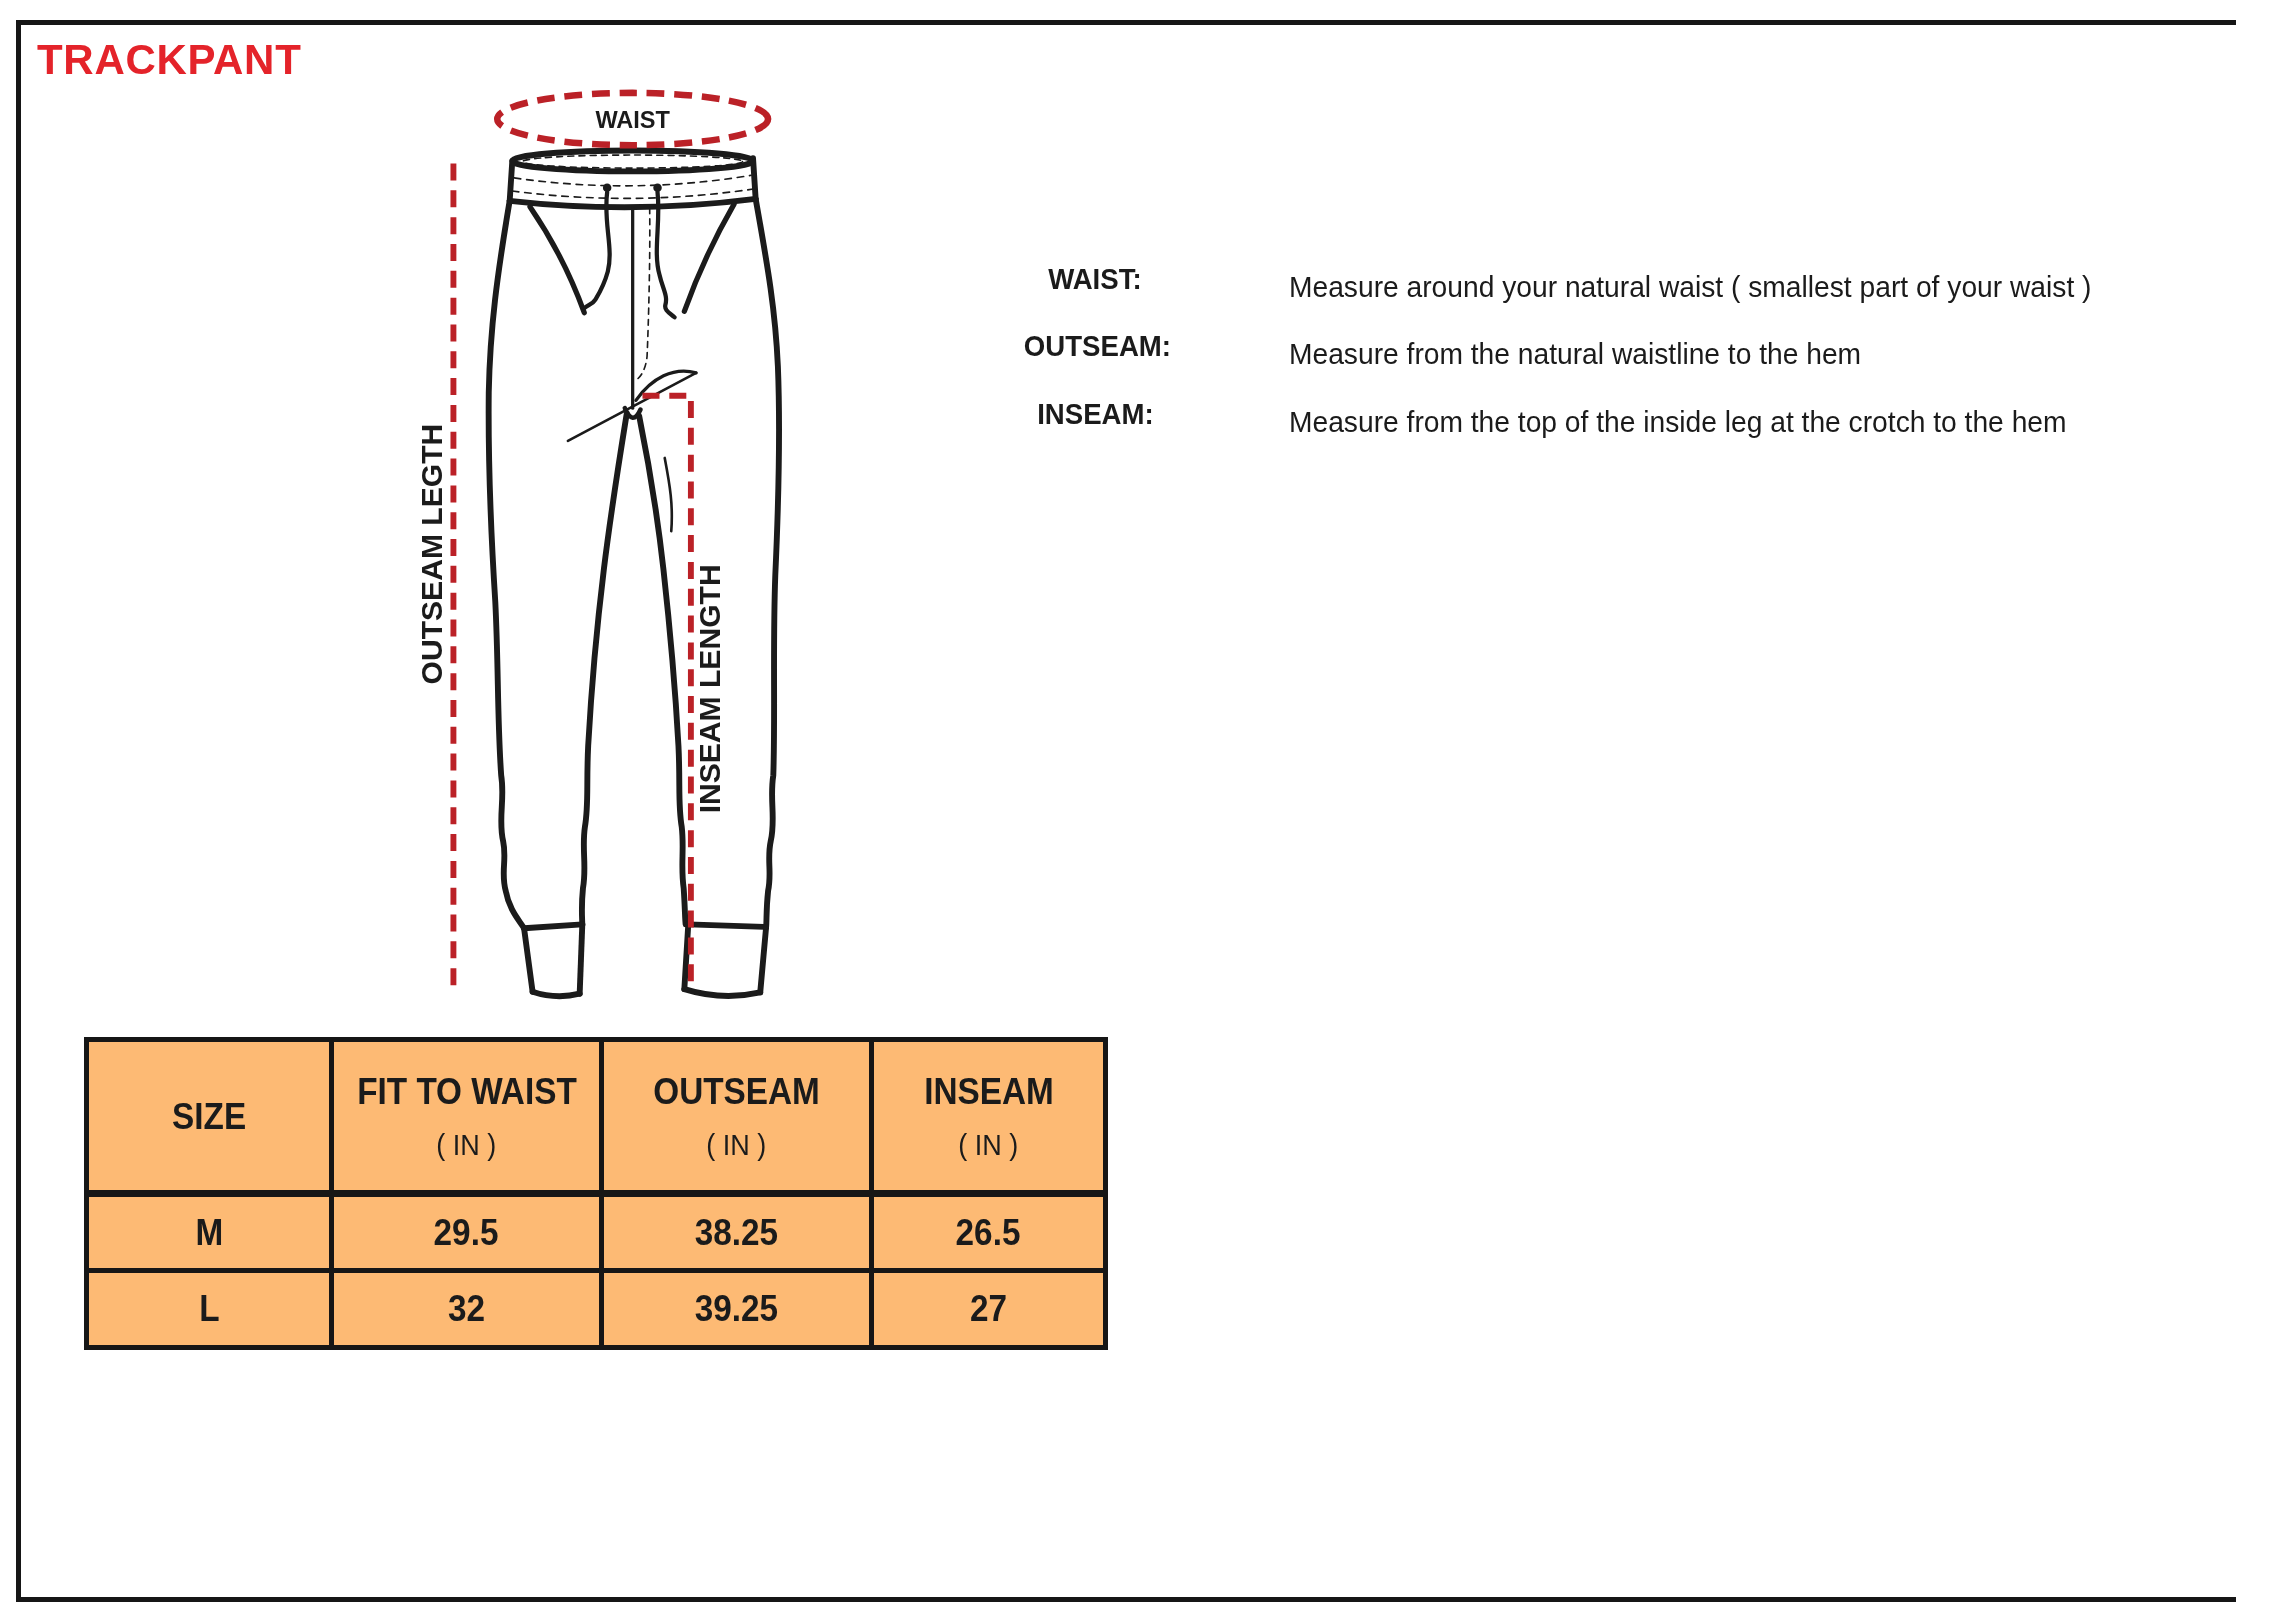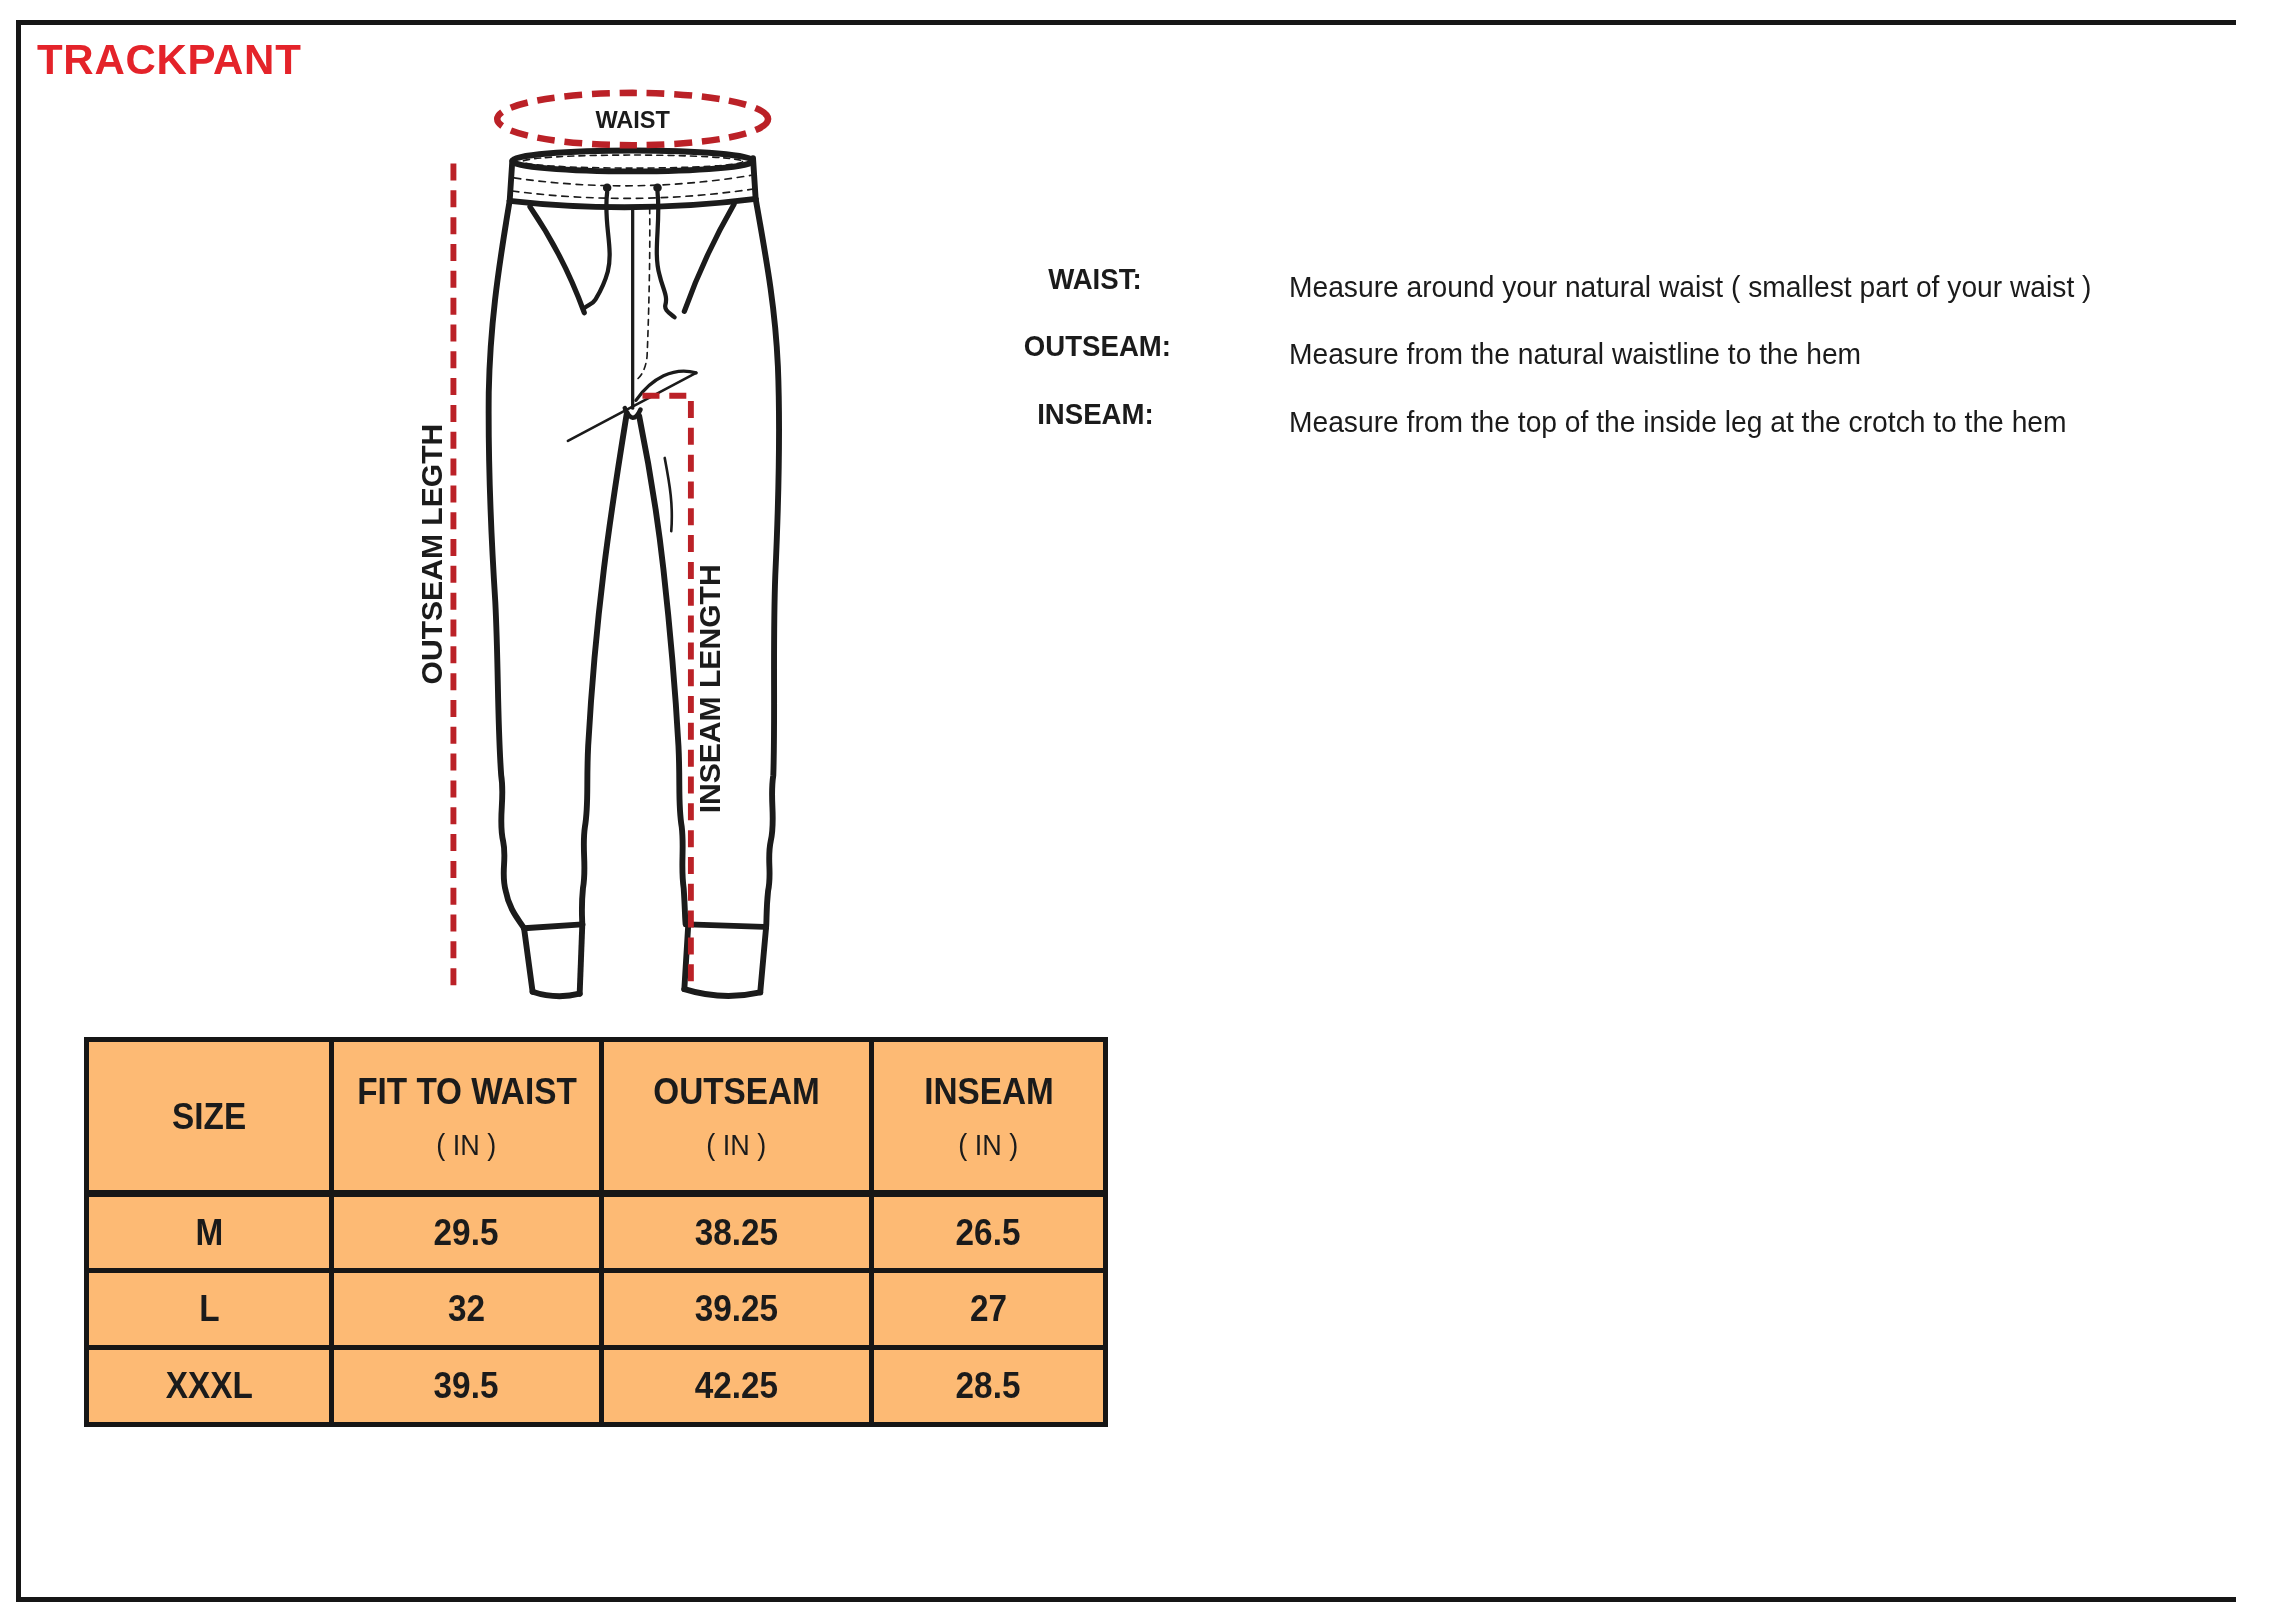--- a/index.html
+++ b/index.html
@@ -166,23 +166,17 @@
         <td class="cellv"><span class="sqz">29.5</span></td>
         <td class="cellv"><span class="sqz">38.25</span></td>
         <td class="cellv"><span class="sqz">26.5</span></td>
       </tr>
       <tr>
         <td class="cellv"><span class="sqz">L</span></td>
         <td class="cellv"><span class="sqz">32</span></td>
         <td class="cellv"><span class="sqz">39.25</span></td>
         <td class="cellv"><span class="sqz">27</span></td>
       </tr>
-      <tr>
-        <td class="cellv"><span class="sqz">XXXL</span></td>
-        <td class="cellv"><span class="sqz">39.5</span></td>
-        <td class="cellv"><span class="sqz">42.25</span></td>
-        <td class="cellv"><span class="sqz">28.5</span></td>
-      </tr>
     </tbody>
   </table>
 
 </div>
 
 
 </body></html>

